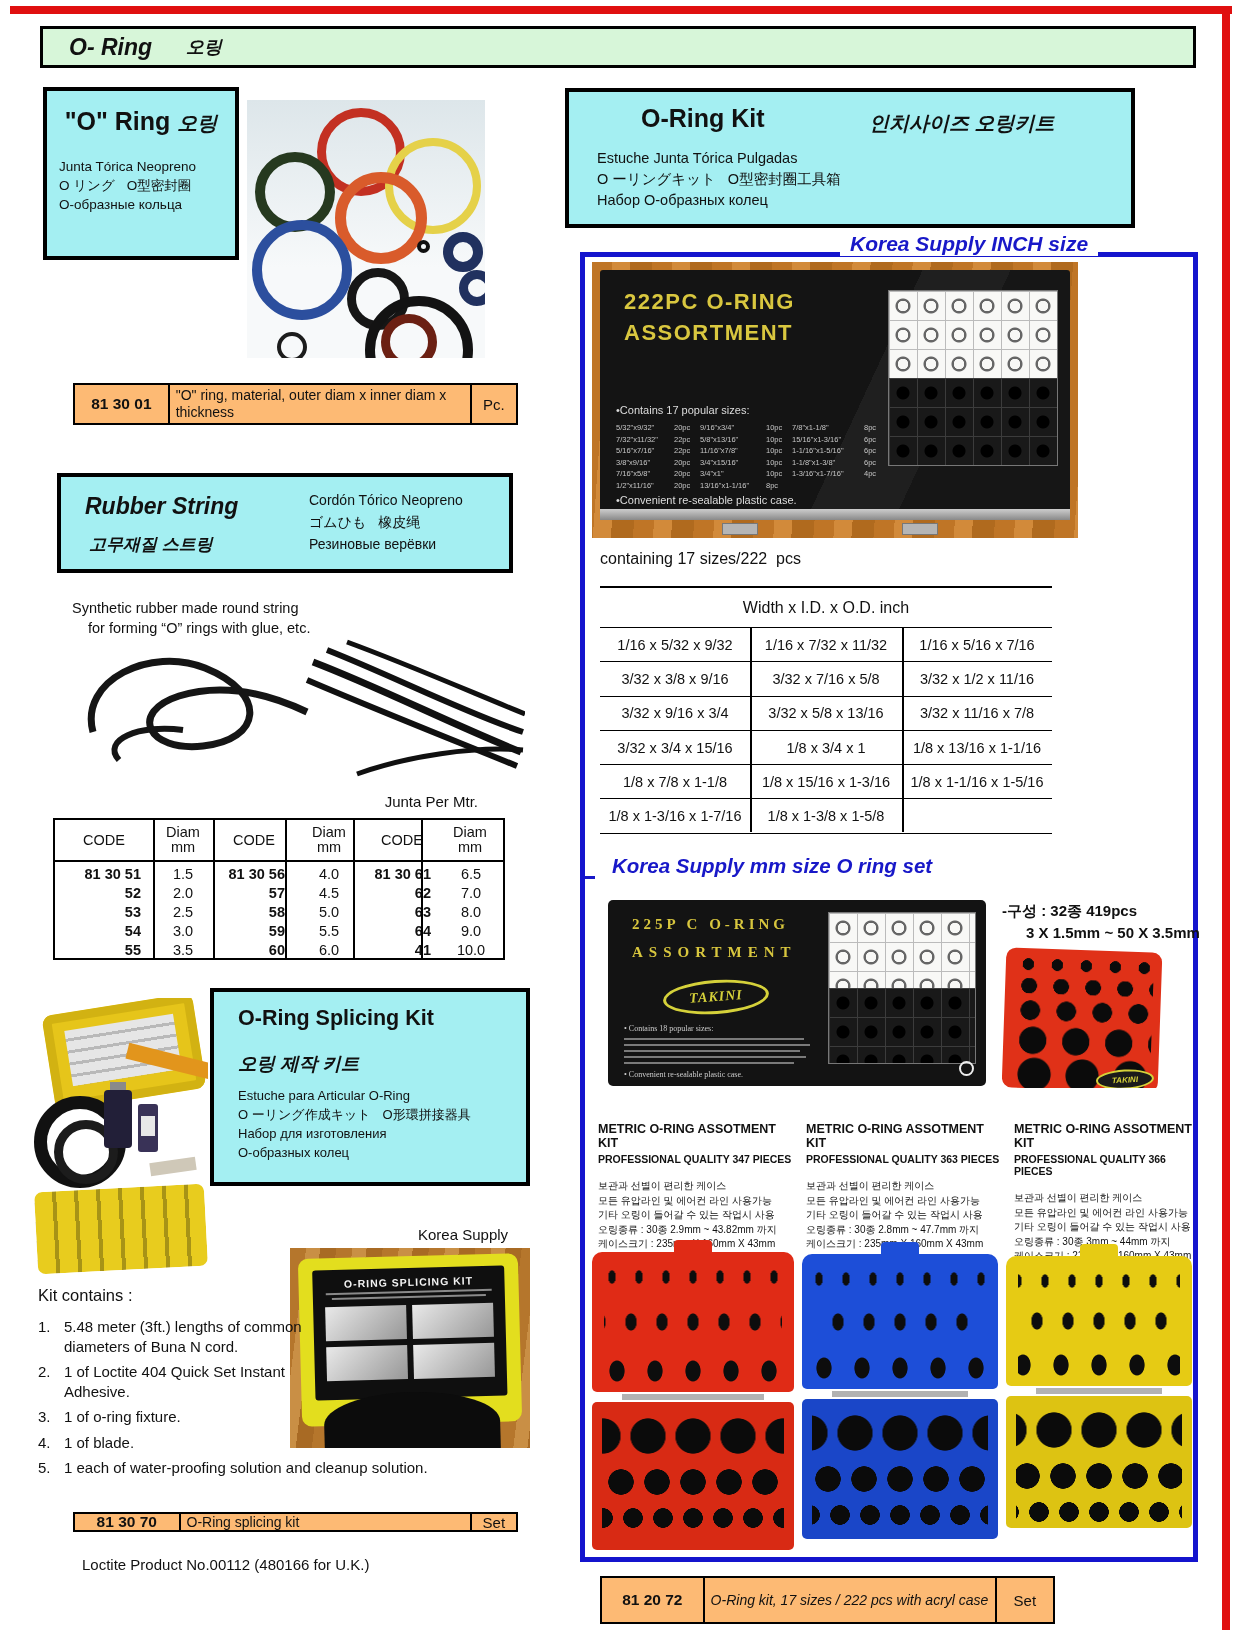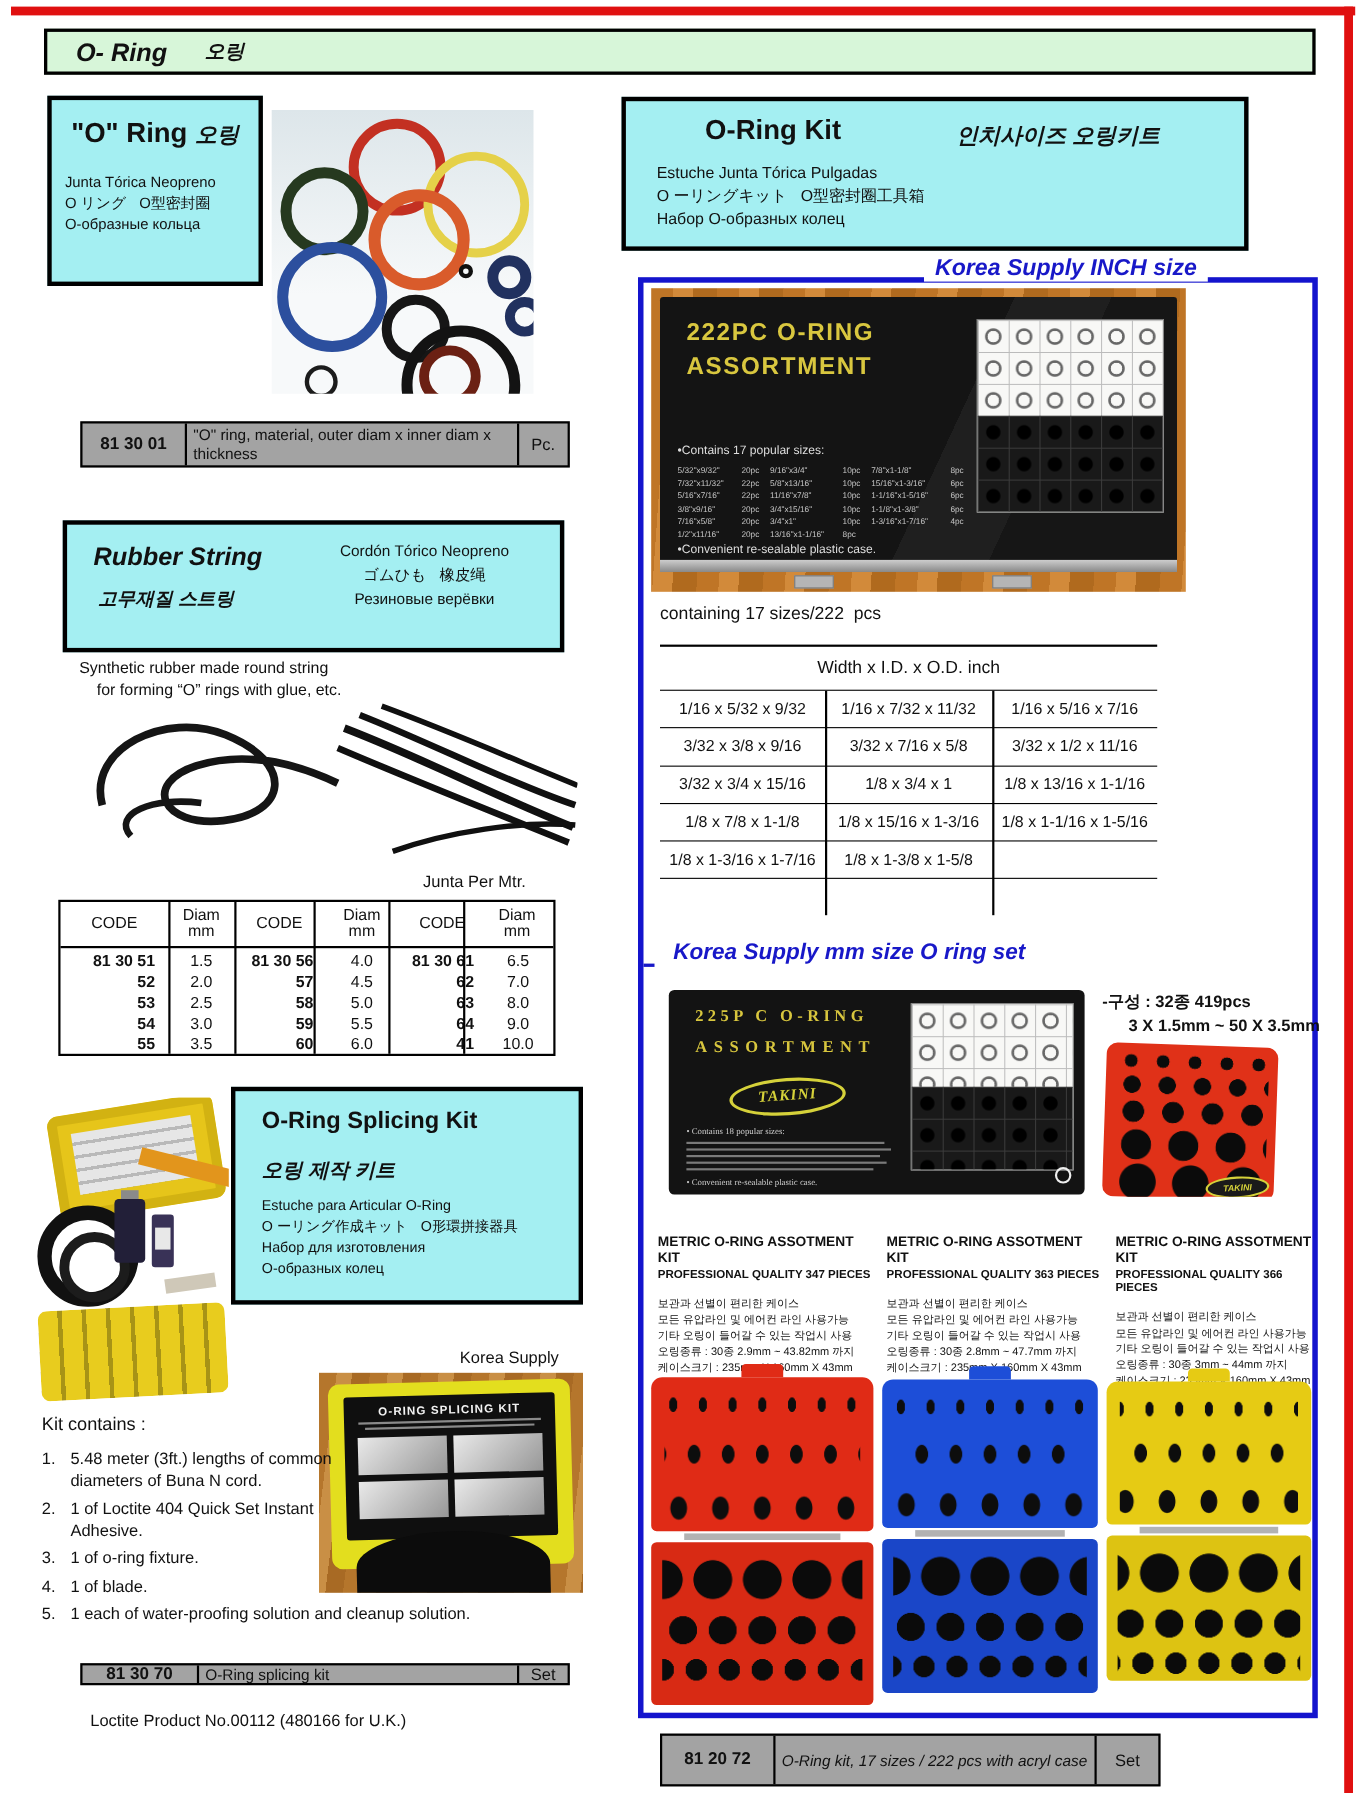--- a/index.html
+++ b/index.html
@@ -13,34 +13,34 @@
     display:flex;align-items:center;padding-left:26px;box-sizing:border-box;}
   .header-box .h-en{font-size:23px;font-weight:bold;font-style:italic;}
   .header-box .h-ko{font-size:18px;font-weight:bold;font-style:italic;margin-left:34px;}
   
   .cybox{background:#a4eff2;border:4px solid #000;box-sizing:border-box;}
   .box-oring{left:43px;top:87px;width:196px;height:173px;}
   .ob-title{text-align:center;margin-top:16px;font-size:25px;font-weight:bold;}
   .ob-title .ko{font-style:italic;font-size:20px;}
   .ob-lines{margin:20px 0 0 12px;font-size:13.5px;line-height:19px;}
   .cjk-gap{margin-left:12px;}
-  .box-rubber{left:57px;top:473px;width:456px;height:120px;text-align:center;}
+  .box-rubber{left:57px;top:473px;width:456px;height:100px;}
   .rb-title{position:absolute;left:24px;top:16px;font-size:23px;font-weight:bold;font-style:italic;}
   .rb-ko{position:absolute;left:28px;top:56px;font-size:17px;font-style:italic;font-weight:bold;}
   .rb-lines{position:absolute;left:248px;top:12px;font-size:14px;line-height:22px;}
   .box-splice{left:210px;top:988px;width:320px;height:198px;padding:14px 0 0 24px;}
   .sp-t{font-size:21.5px;font-weight:bold;}
   .sp-ko{font-size:18.5px;font-style:italic;font-weight:bold;margin-top:20px;}
   .sp-lines{margin-top:10px;font-size:13px;line-height:19px;}
   .box-kit{left:565px;top:88px;width:570px;height:140px;}
   .bk-t{position:absolute;left:72px;top:12px;font-size:25px;font-weight:bold;}
   .bk-ko{position:absolute;left:300px;top:18px;font-size:20px;font-weight:bold;font-style:italic;}
   .bk-lines{position:absolute;left:28px;top:56px;font-size:14.5px;line-height:21px;}
   
-  .ctable{border:2px solid #000;display:flex;box-sizing:border-box;align-items:stretch;background:#a3a3a3;}
+  .ctable{border:2px solid #000;display:flex;box-sizing:border-box;align-items:stretch;background:#fdba74;}
   .ctable .c-code{display:flex;align-items:center;justify-content:center;font-weight:bold;font-size:15.5px;border-right:2px solid #000;}
   .ctable .c-desc{display:flex;align-items:center;font-size:14px;line-height:17px;padding:2px 6px;box-sizing:border-box;border-right:2px solid #000;}
   .ctable .c-unit{display:flex;align-items:center;justify-content:center;font-size:15px;}
   .t8101{left:73px;top:383px;width:445px;height:42px;}
   .t8101 .c-code{width:94px;} .t8101 .c-desc{width:306px;} .t8101 .c-unit{width:45px;}
   .t8170{left:73px;top:1512px;width:445px;height:20px;}
   .t8170 .c-code{width:105px;} .t8170 .c-desc{width:295px;} .t8170 .c-unit{width:45px;}
   .t8172{left:600px;top:1576px;width:455px;height:48px;}
   .t8172 .c-code{width:102px;} .t8172 .c-desc{width:296px;font-style:italic;} .t8172 .c-unit{width:57px;}
   
@@ -516,20 +516,25 @@
         <span>1/16 x 5/32 x 9/32</span>
         <span>1/16 x 7/32 x 11/32</span>
         <span>1/16 x 5/16 x 7/16</span>
       </div>
     <div class="it-row">
         <span>3/32 x 3/8 x 9/16</span>
         <span>3/32 x 7/16 x 5/8</span>
         <span>3/32 x 1/2 x 11/16</span>
       </div>
     <div class="it-row">
+        <span>3/32 x 9/16 x 3/4</span>
+        <span>3/32 x 5/8 x 13/16</span>
+        <span>3/32 x 11/16 x 7/8</span>
+      </div>
+    <div class="it-row">
         <span>3/32 x 3/4 x 15/16</span>
         <span>1/8 x 3/4 x 1</span>
         <span>1/8 x 13/16 x 1-1/16</span>
       </div>
     <div class="it-row">
         <span>1/8 x 7/8 x 1-1/8</span>
         <span>1/8 x 15/16 x 1-3/16</span>
         <span>1/8 x 1-1/16 x 1-5/16</span>
       </div>
     <div class="it-row">

